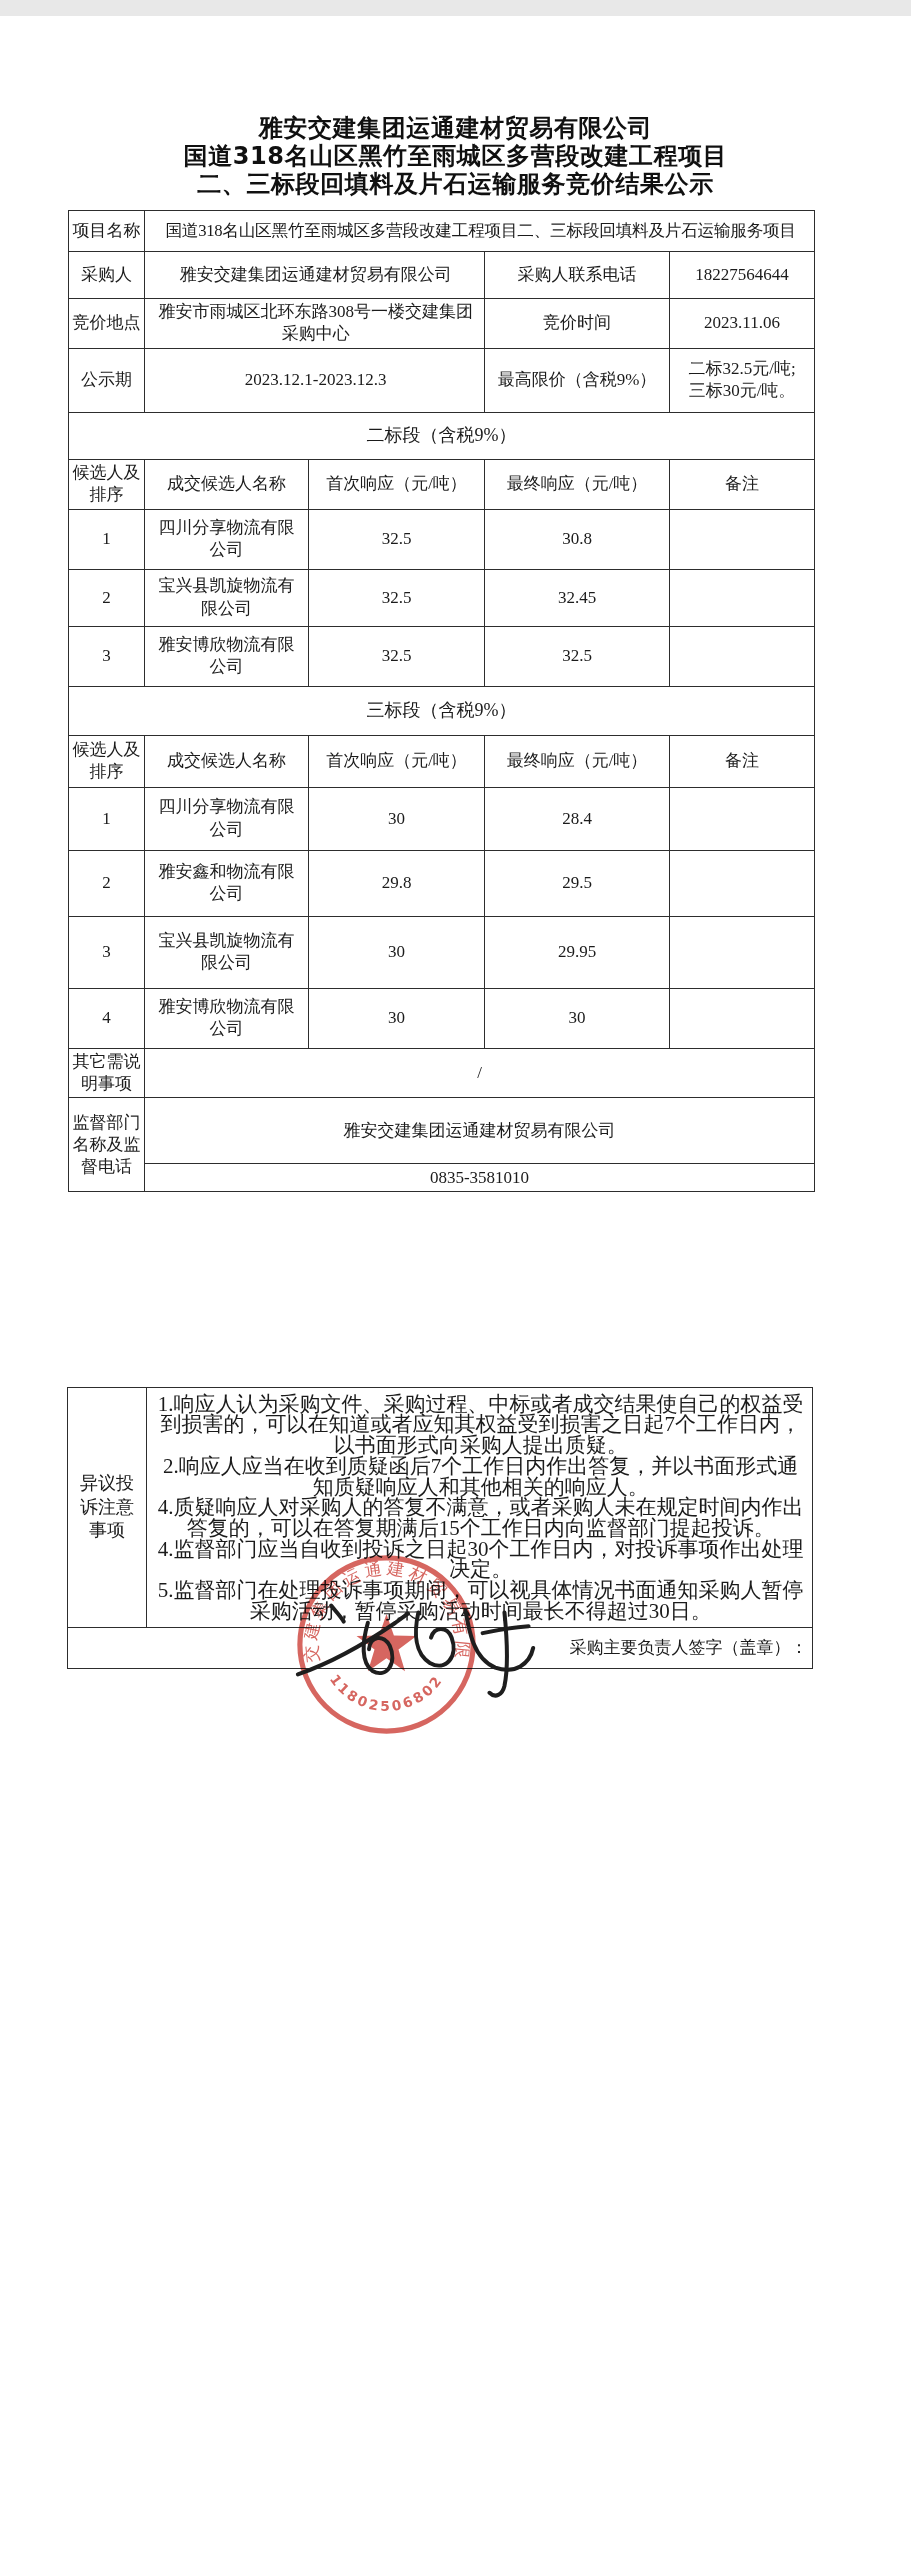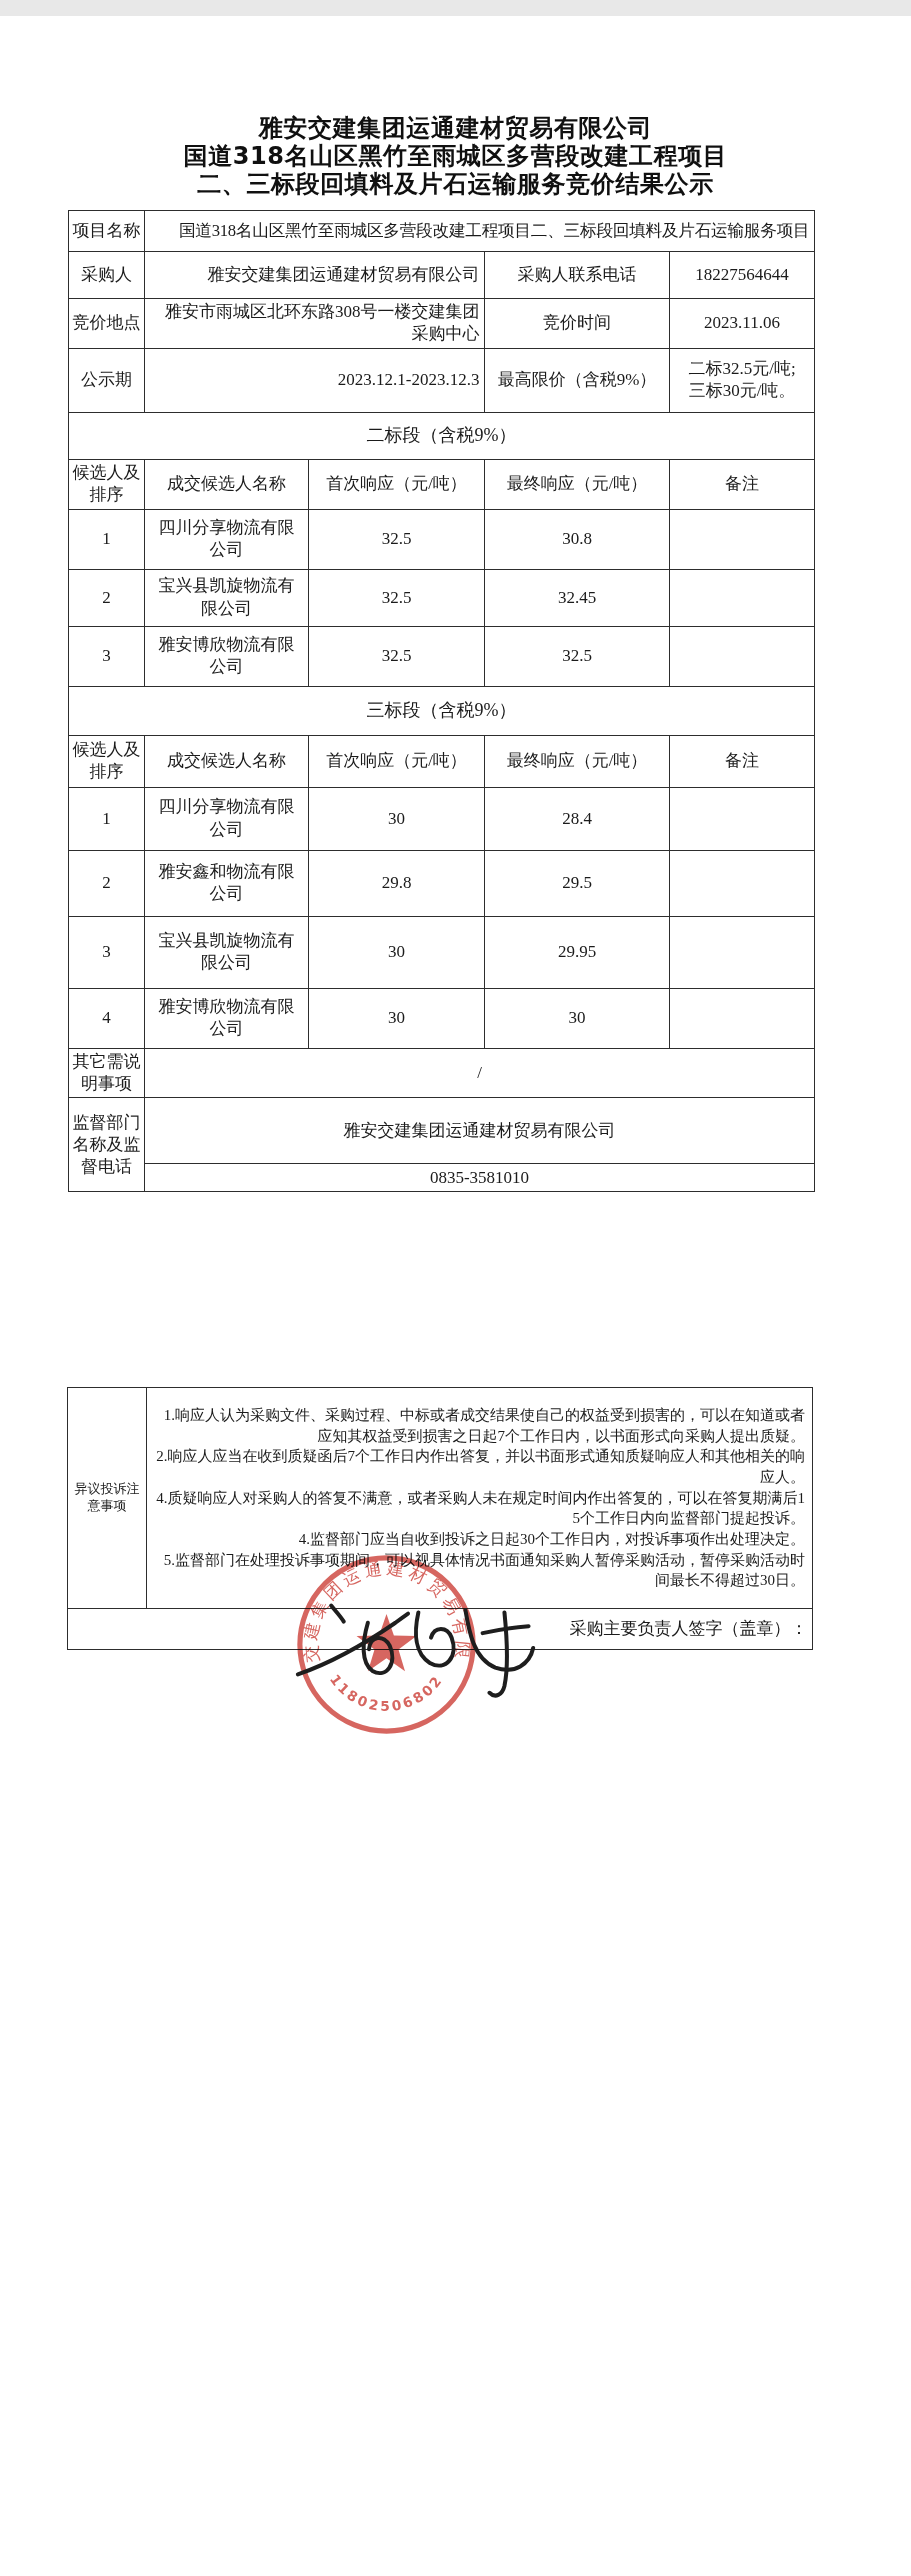--- a/index.html
+++ b/index.html
@@ -7,27 +7,27 @@
         font-family:"Liberation Serif","DejaVu Serif",serif;color:#1b1b1b;overflow:hidden;}
   .titles{position:absolute;top:98px;left:0;width:911px;text-align:center;
           font-family:"DejaVu Sans","Liberation Sans",sans-serif;font-weight:700;
           font-size:24px;line-height:28px;color:#101010;letter-spacing:0.6px;}
   table{border-collapse:collapse;table-layout:fixed;}
   .t1{position:absolute;left:68px;top:194px;width:746px;border:1.7px solid #2d2d2d;}
   .t2{position:absolute;left:67px;top:1371px;width:745px;border:1.7px solid #2d2d2d;}
   td{border:1.1px solid #2d2d2d;font-size:17px;line-height:1.3;text-align:center;
      vertical-align:middle;padding:2.3px 4.6px;word-break:break-all;}
   .lab{padding:2.3px 3.4px;}
-  .left{text-align:right;padding-left:6.9px;}
+  .left{text-align:center;padding-left:6.9px;}
   .oneline{white-space:nowrap;font-size:16.7px;letter-spacing:-0.3px;overflow:hidden;}
   .company{padding:0 11.5px;}
   .sect{font-size:18px;}
-  .t2 .obj{font-size:15px;text-align:right;line-height:20.7px;padding:5.7px 6.9px 5.7px 9.2px;}
+  .t2 .obj{font-size:21px;text-align:center;line-height:20.7px;padding:5.7px 6.9px 5.7px 9.2px;}
   .t2 .obj div{margin:0;}
-  .t2 .lab2{font-size:13px;padding:2.3px 5.7px;}
+  .t2 .lab2{font-size:18px;padding:2.3px 5.7px;}
   .signcell{text-align:right;font-size:17px;padding-left:8px;}
   .stamp-svg{position:absolute;left:289px;top:1531px;opacity:0.85;mix-blend-mode:multiply;}
   .sig-svg{position:absolute;left:276px;top:1562px;}
 </style>
 </head>
 <body>
 
 <div class="page">
 
   <div class="titles">

